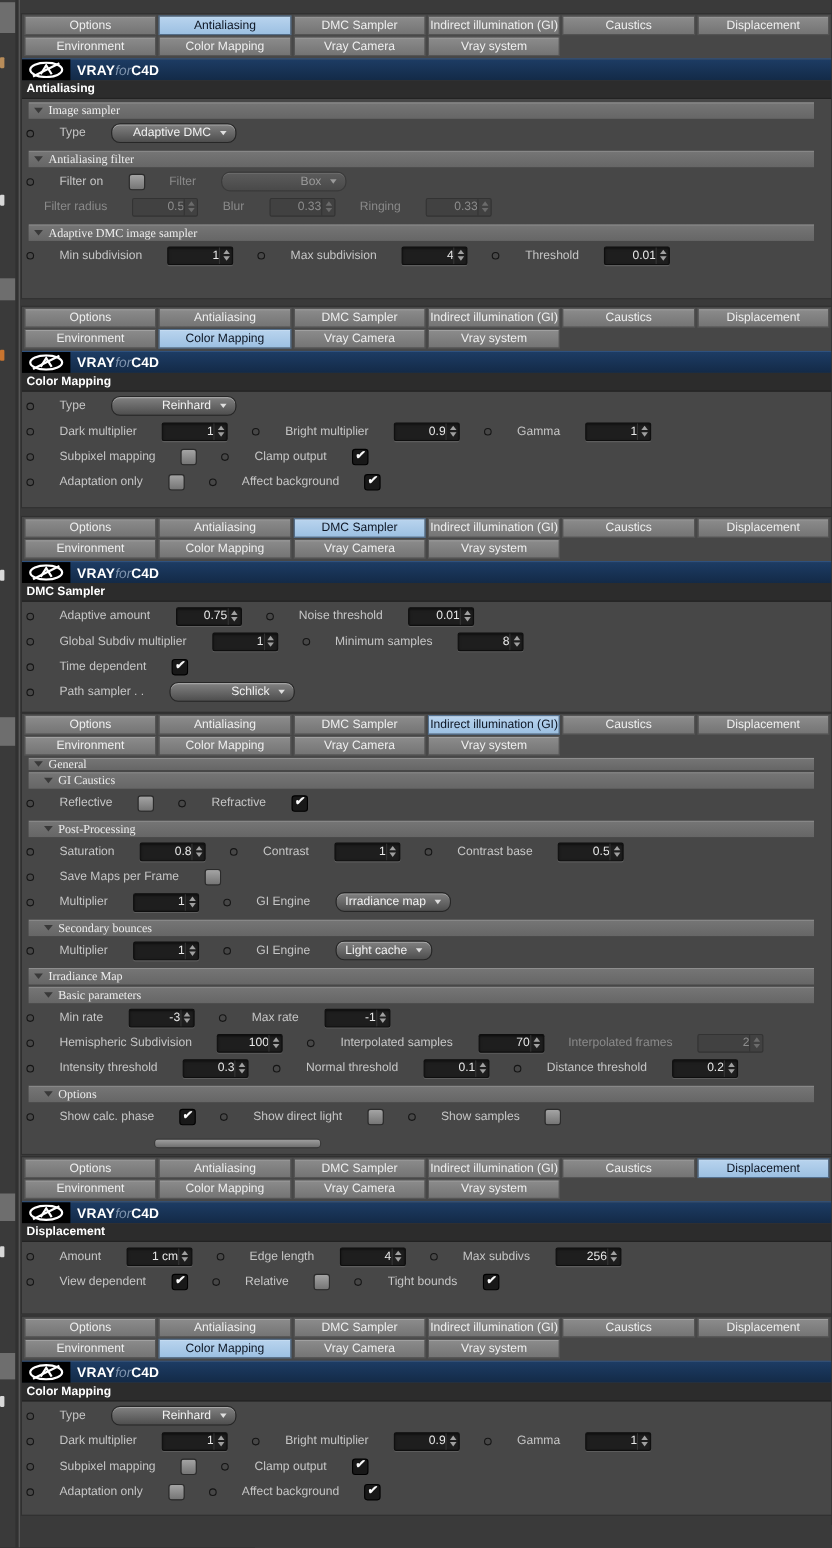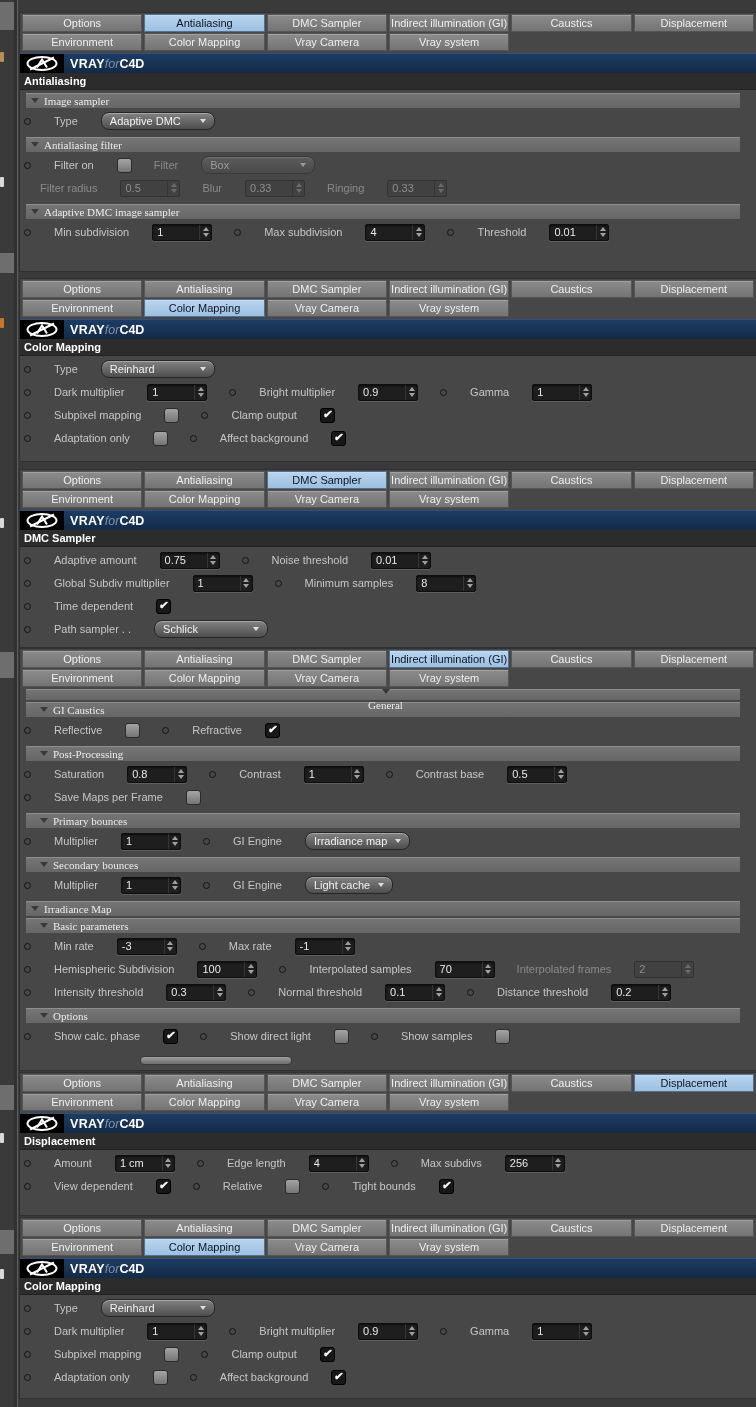--- a/index.html
+++ b/index.html
@@ -4,21 +4,21 @@
 <style>
   html,body{margin:0;padding:0;background:#2f2f2f;}
   .screen{position:relative;width:756px;height:1407px;overflow:hidden;
     background:#3a3a3a;font-family:"Liberation Sans",sans-serif;font-size:11px;color:#c6c6c6;}
   
   .lb{position:absolute;left:0;width:14px;background:#6e6e6e;}
   .frag{position:absolute;left:0;width:4px;height:10px;border-radius:1px;}
   .vdark{position:absolute;left:14px;top:0;width:3px;height:100%;background:#313131;}
   .vline{position:absolute;left:17px;top:0;width:1px;height:100%;background:#5e5e5e;}
   
-  .content{position:absolute;left:20px;top:13px;width:736px;display:flex;flex-direction:column;}
+  .content{position:absolute;left:20px;top:13px;width:736px;display:flex;flex-direction:column;text-align:right;}
   .panel{background:#474747;box-shadow:0 0 0 1px #303030;}
   .p1{margin-bottom:8px}.p2{margin-bottom:9px}.p3{margin-bottom:2px}.p4{margin-bottom:3px}.p5{margin-bottom:3px}
   .p1{padding-bottom:26px}.p2{padding-bottom:10px}.p3{padding-bottom:5px}.p4{padding-bottom:2px}.p5{padding-bottom:16px}.p6{padding-bottom:8px}
   
   .tabs{display:grid;grid-template-columns:repeat(6,1fr);column-gap:2px;row-gap:1px;padding:1px 2px 0 2px;}
   .tab{height:16px;display:flex;align-items:center;justify-content:center;
     background:linear-gradient(#8c8c8c,#747474);border:1px solid #555;color:#efefef;
     box-shadow:inset 0 1px 0 rgba(255,255,255,.18);cursor:default;white-space:nowrap;overflow:hidden;}
   .tab.sel{background:linear-gradient(#b9d4ee,#9cc0e2);color:#0c1422;border-color:#54708e;}
   
@@ -29,21 +29,21 @@
   .mid{color:#7e93ad;font-size:12.5px;font-style:italic;}
   .suffix{color:#fff;font-weight:bold;font-size:12.5px;}
   
   .sec-title{height:16px;background:#2c2c2c;border-bottom:1px solid #222;display:flex;align-items:center;
     padding-left:4px;color:#fff;font-weight:bold;}
   
   .group{height:15px;margin:6px 16px 2px 6px;background:linear-gradient(#767676,#666);
     box-shadow:inset 0 1px 0 rgba(255,255,255,.18);display:flex;align-items:center;gap:5px;
     padding-left:5px;color:#ececec;cursor:default;font-family:Liberation Serif, serif;}
   .group.indent{padding-left:14px;}
-  .group.thin{height:11px;margin-top:2px;flex-direction:column;}
+  .group.thin{height:11px;margin-top:2px;}
   .group + .group{margin-top:1px;}
   .sec-title + .group{margin-top:3px;}
   .tri{width:0;height:0;border-left:4px solid transparent;border-right:4px solid transparent;border-top:5px solid #393939;}
   
   .row{display:flex;align-items:center;min-height:20px;margin:3px 0 3px 4px;gap:22px;}
   .row.indent{margin-left:20px;}
   .item{display:inline-flex;align-items:center;gap:23px;}
   .dot{width:5px;height:5px;border:1px solid #151515;border-radius:50%;background:transparent;flex:0 0 auto;}
   .lab{color:#c6c6c6;white-space:nowrap;}
   .item.dis .lab{color:#8a8a8a;}
@@ -583,24 +583,20 @@
             </span>
           </span>
         </div>
         <div class="row">
           <span class="item">
             <i class="dot"></i>
             <span class="lab">Save Maps per Frame</span>
             <span class="cb"></span>
           </span>
         </div>
-        <div class="group indent">
-          <i class="tri"></i>
-          <span>Primary bounces</span>
-        </div>
         <div class="row">
           <span class="item">
             <i class="dot"></i>
             <span class="lab">Multiplier</span>
             <span class="spin">
               <span class="spval">1</span>
               <span class="spinner">
                 <i class="arr up"></i>
                 <i class="arr dn"></i>
               </span>

